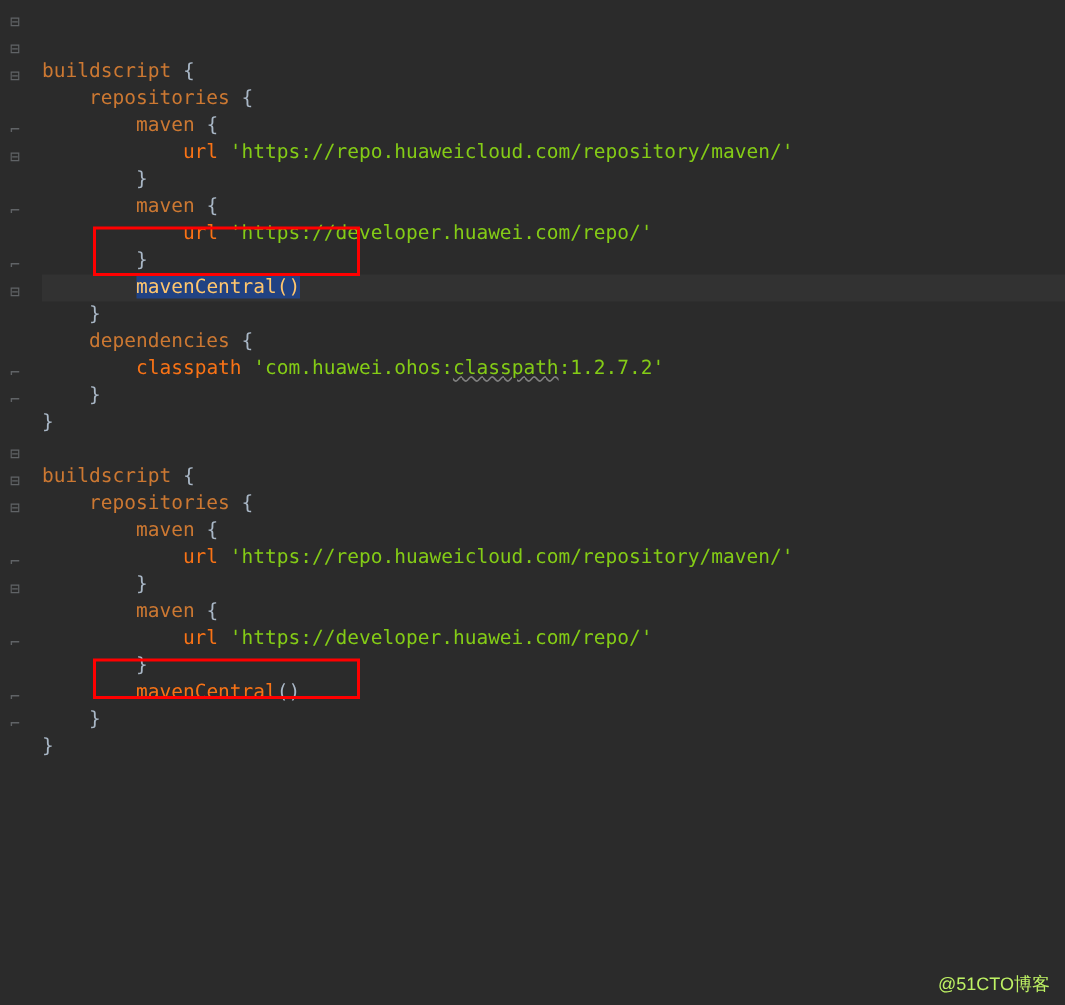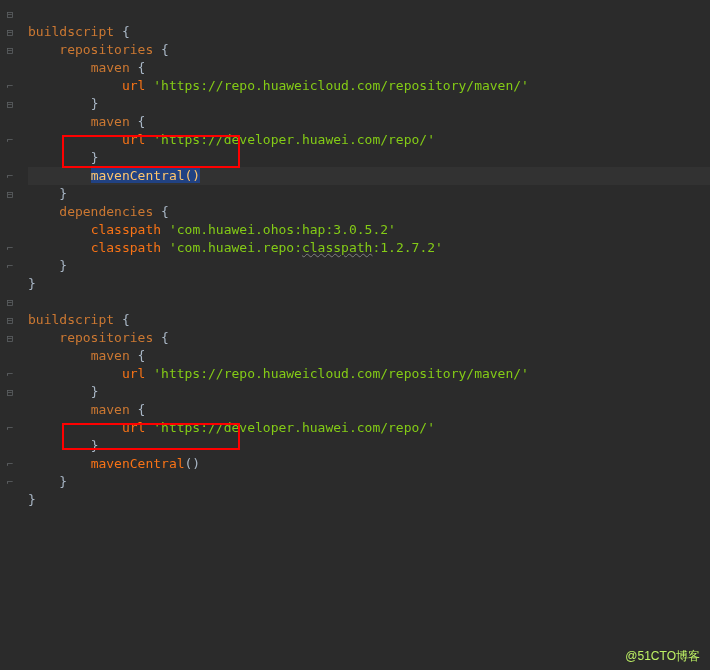--- a/index.html
+++ b/index.html
@@ -34,20 +34,21 @@
       font-size: 11px;
       display: flex;
       align-items: center;
       justify-content: center;
     }
     .code-area {
       flex: 1;
       padding-top: 23px;
       padding-left: 8px;
       position: relative;
+      margin-top: 16px;
     }
     .code-line {
       height: 18px;
       line-height: 18px;
       white-space: pre;
       position: relative;
     }
     .highlighted-line {
       background: #323232;
     }
@@ -161,22 +162,21 @@
     <div class="code-line"><span>    </span><span class="keyword">repositories</span><span class="brace"> {</span></div>
     <div class="code-line"><span>        </span><span class="keyword">maven</span><span class="brace"> {</span></div>
     <div class="code-line"><span>            </span><span class="method">url </span><span class="string">'https://repo.huaweicloud.com/repository/maven/'</span></div>
     <div class="code-line"><span>        </span><span class="brace">}</span></div>
     <div class="code-line"><span>        </span><span class="keyword">maven</span><span class="brace"> {</span></div>
     <div class="code-line"><span>            </span><span class="method">url </span><span class="string">'https://developer.huawei.com/repo/'</span></div>
     <div class="code-line"><span>        </span><span class="brace">}</span></div>
     <div class="code-line highlighted-line"><span>        </span><span class="selected"><span>mavenCentral</span><span>()</span></span></div>
     <div class="code-line"><span>    </span><span class="brace">}</span></div>
     <div class="code-line"><span>    </span><span class="keyword">dependencies</span><span class="brace"> {</span></div>
-    <div class="code-line"><span>        </span><span class="method">classpath </span><span class="string">'com.huawei.ohos:hap:3.0.5.2'</span></div>
-    <div class="code-line"><span>        </span><span class="method">classpath </span><span class="string">'com.huawei.repo:</span><span class="string underline">classpath</span><span class="string">:1.2.7.2'</span></div>
+    <div class="code-line"><span>        </span><span class="method">classpath </span><span class="string">'com.huawei.ohos:</span><span class="string underline">classpath</span><span class="string">:1.2.7.2'</span></div>
     <div class="code-line"><span>    </span><span class="brace">}</span></div>
     <div class="code-line"><span class="brace">}</span></div>
     <div class="code-line"><span></span></div>
     <div class="code-line"><span class="keyword">buildscript</span><span class="brace"> {</span></div>
     <div class="code-line"><span>    </span><span class="keyword">repositories</span><span class="brace"> {</span></div>
     <div class="code-line"><span>        </span><span class="keyword">maven</span><span class="brace"> {</span></div>
     <div class="code-line"><span>            </span><span class="method">url </span><span class="string">'https://repo.huaweicloud.com/repository/maven/'</span></div>
     <div class="code-line"><span>        </span><span class="brace">}</span></div>
     <div class="code-line"><span>        </span><span class="keyword">maven</span><span class="brace"> {</span></div>
     <div class="code-line"><span>            </span><span class="method">url </span><span class="string">'https://developer.huawei.com/repo/'</span></div>

